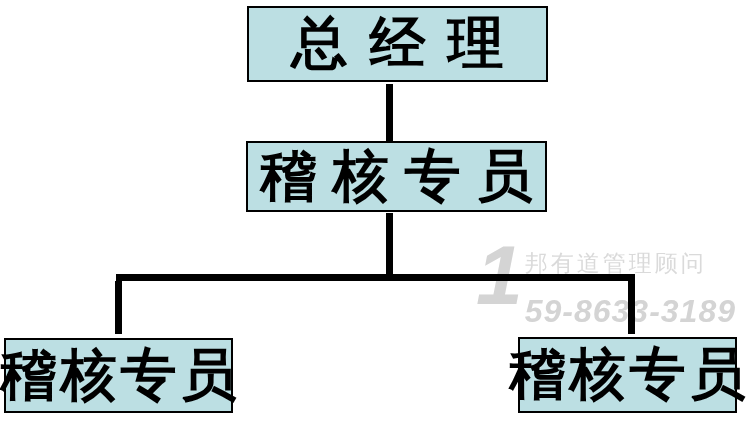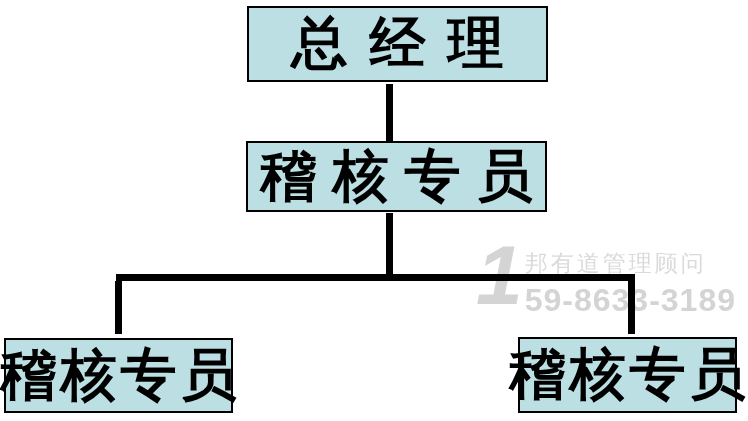--- a/index.html
+++ b/index.html
@@ -71,23 +71,24 @@
   .wm-company {
     font-size: 23px;
     letter-spacing: 3px;
     color: var(--wm-color-light, #dadada);
     margin-top: 5px;
     white-space: nowrap;
   }
   .wm-phone {
     font-size: 32px;
     font-weight: bold;
+    font-style: italic;
     letter-spacing: 1px;
     color: var(--wm-color, #d4d4d4);
-    margin-top: 3px;
+    margin-top: 14px;
     white-space: nowrap;
   }
 </style>
 </head>
 <body>
 
 <div class="canvas">
 
   <div class="watermark">
     <span class="wm-digit">1</span>

